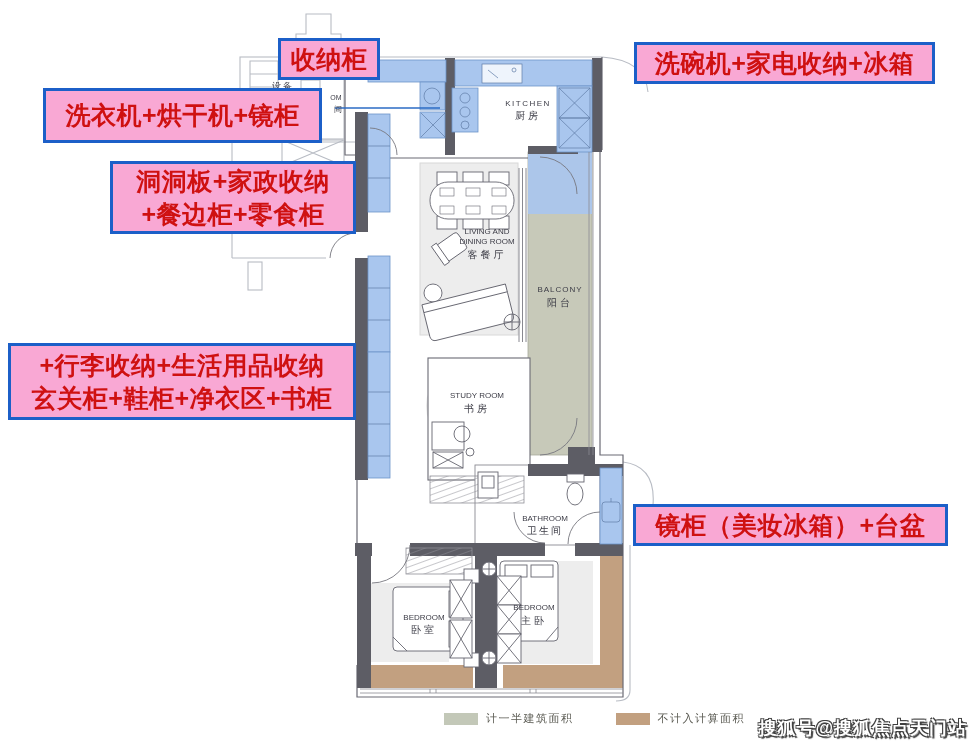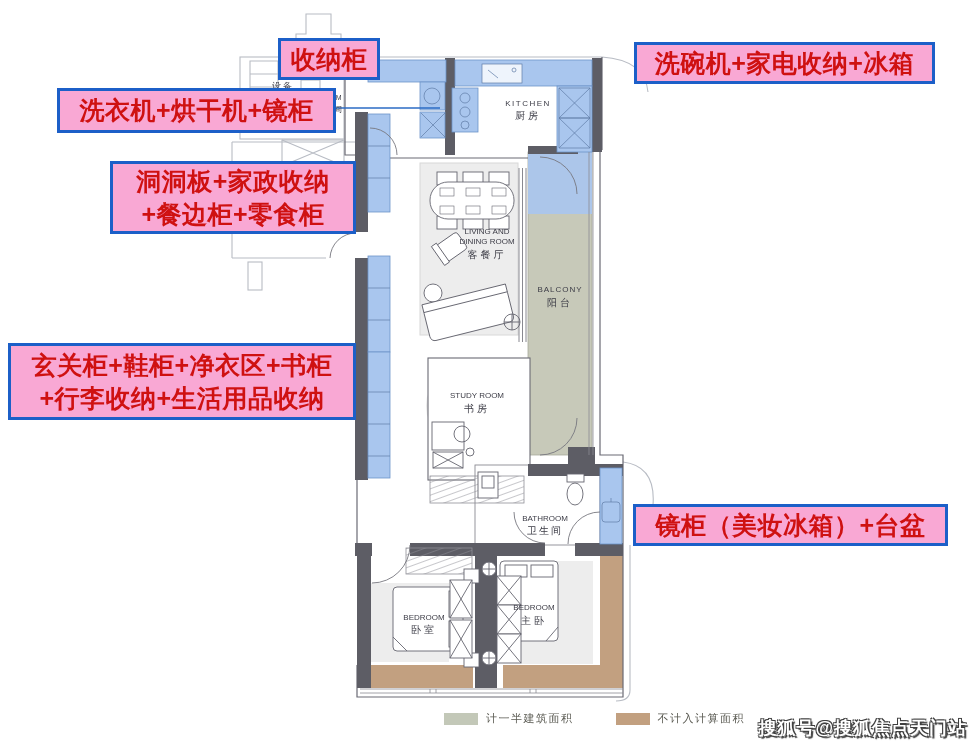--- a/index.html
+++ b/index.html
@@ -5,21 +5,21 @@
   html,body{margin:0;padding:0;background:#fff;}
   #stage{position:relative;width:970px;height:744px;background:#ffffff;overflow:hidden;
          font-family:"Liberation Sans",sans-serif;}
   #plan-svg{position:absolute;left:0;top:0;}
   .callout{position:absolute;background:#f9a8d4;border:3px solid #1c5fc8;color:#cf1111;
            font-weight:bold;display:flex;flex-direction:column;align-items:center;
            justify-content:center;text-align:center;box-sizing:border-box;
            font-size:25px;line-height:33px;z-index:5;letter-spacing:0.5px;}
   #c-storage {left:278px;top:38px; width:102px;height:42px;}
   #c-dish    {left:603px;top:42px; width:301px;height:42px;margin-left:31px;}
-  #c-laundry {left:57px; top:88px; width:279px;height:45px;}
+  #c-laundry {left:43px; top:88px; width:279px;height:55px;}
   #c-pegboard{left:110px;top:161px;width:246px;height:73px;}
   #c-island  {left:612px;top:162px;width:81px; height:42px;}
   #c-entry   {left:8px;  top:343px;width:348px;height:77px;}
   #c-mirror  {left:633px;top:504px;width:315px;height:42px;}
   .legend{position:absolute;left:432px;top:711px;display:flex;align-items:center;
           gap:30px;z-index:4;}
   .legend-item{display:flex;align-items:center;gap:8px;padding-left:12px;}
   .sw{display:inline-block;width:34px;height:12px;}
   .sw-green{background:#c3c8b8;}
   .sw-brown{background:#c2a080;}
@@ -239,22 +239,22 @@
   <span>洗碗机+家电收纳+冰箱</span>
 </div>
 <div class="callout" id="c-laundry">
   <span>洗衣机+烘干机+镜柜</span>
 </div>
 <div class="callout" id="c-pegboard">
   <span>洞洞板+家政收纳</span>
   <span>+餐边柜+零食柜</span>
 </div>
 <div class="callout" id="c-entry">
+  <span>+行李收纳+生活用品收纳</span>
   <span>玄关柜+鞋柜+净衣区+书柜</span>
-  <span>+行李收纳+生活用品收纳</span>
 </div>
 <div class="callout" id="c-mirror">
   <span>镜柜（美妆冰箱）+台盆</span>
 </div>
 
 <div class="legend">
   <div class="legend-item">
     <span class="sw sw-green"></span>
     <span class="legend-label">计一半建筑面积</span>
   </div>

